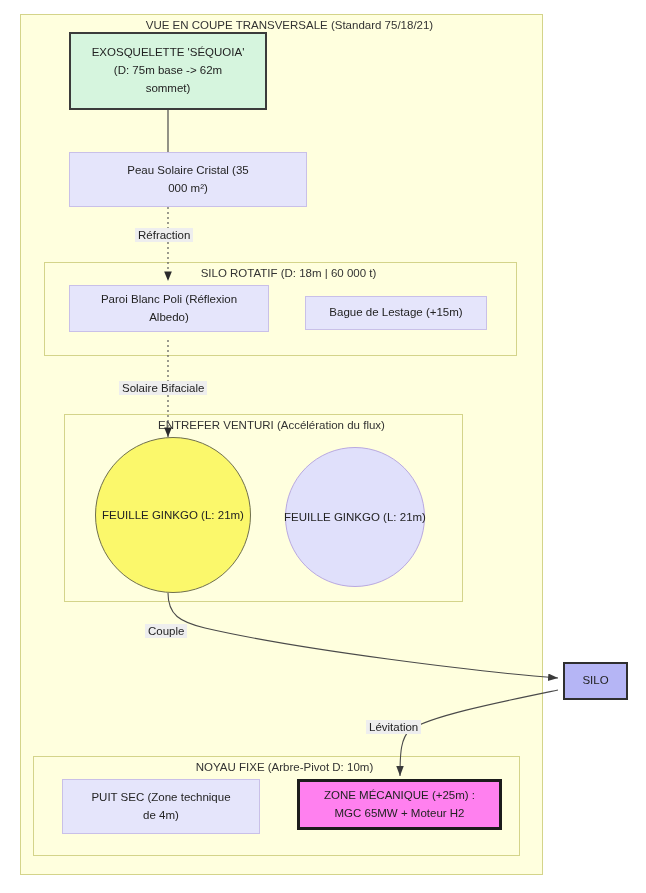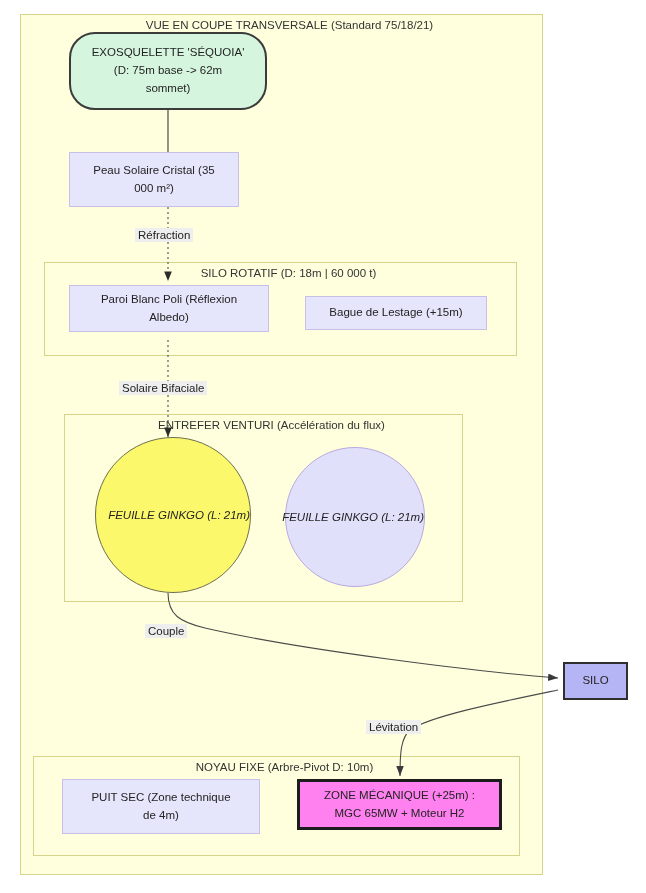--- a/index.html
+++ b/index.html
@@ -61,25 +61,24 @@
   .node-magenta {
     background: #ff80ef;
     border: 3px solid #1c1c1c;
   }
   .circle {
     position: absolute;
     border-radius: 50%;
     box-sizing: border-box;
     display: flex;
     align-items: center;
-    justify-content: flex-end;
+    justify-content: center;
     font-size: 11.5px;
     color: #232323;
     white-space: nowrap;
-    font-style: italic;
   }
   .circle-yellow {
     background: #fbf86b;
     border: 1px solid #6f6f4d;
   }
   .circle-lavender {
     background: #e0e0fb;
     border: 1px solid #b9a9e0;
   }
   
@@ -136,27 +135,27 @@
 
     <path d="M168,207 L168,281" stroke="#5a5a5a" stroke-width="1.2" fill="none" stroke-dasharray="2,3" marker-end="url(#arrow)"></path>
 
     <path d="M168,340 L168,437" stroke="#5a5a5a" stroke-width="1.2" fill="none" stroke-dasharray="2,3" marker-end="url(#arrow)"></path>
 
     <path d="M168,593 C168,615 180,622 205,628 C300,650 480,672 558,678" stroke="#4a4a4a" stroke-width="1.1" fill="none" marker-end="url(#arrowthin)"></path>
 
     <path d="M558,690 C500,702 430,716 410,730 C401,738 400,752 400,776" stroke="#4a4a4a" stroke-width="1.1" fill="none" marker-end="url(#arrowthin)"></path>
   </svg>
 
-  <div class="node node-green" style="left:69px; top:32px; width:198px; height:78px; flex-direction:column;border-radius:26px;">
+  <div class="node node-green" style="left:69px; top:32px; width:198px; height:78px; flex-direction:column;">
     <span>EXOSQUELETTE 'SÉQUOIA'</span>
     <span>(D: 75m base -&gt; 62m</span>
     <span>sommet)</span>
   </div>
 
-  <div class="node node-lavender" style="left:69px; top:152px; width:170px; height:55px; flex-direction:column;">
+  <div class="node node-lavender" style="left:69px; top:152px; width:238px; height:55px; flex-direction:column;">
     <span>Peau Solaire Cristal (35</span>
     <span>000 m²)</span>
   </div>
 
   <div class="node node-lavender" style="left:69px; top:285px; width:200px; height:47px; flex-direction:column;">
     <span>Paroi Blanc Poli (Réflexion</span>
     <span>Albedo)</span>
   </div>
 
   <div class="node node-lavender" style="left:305px; top:296px; width:182px; height:34px;">

